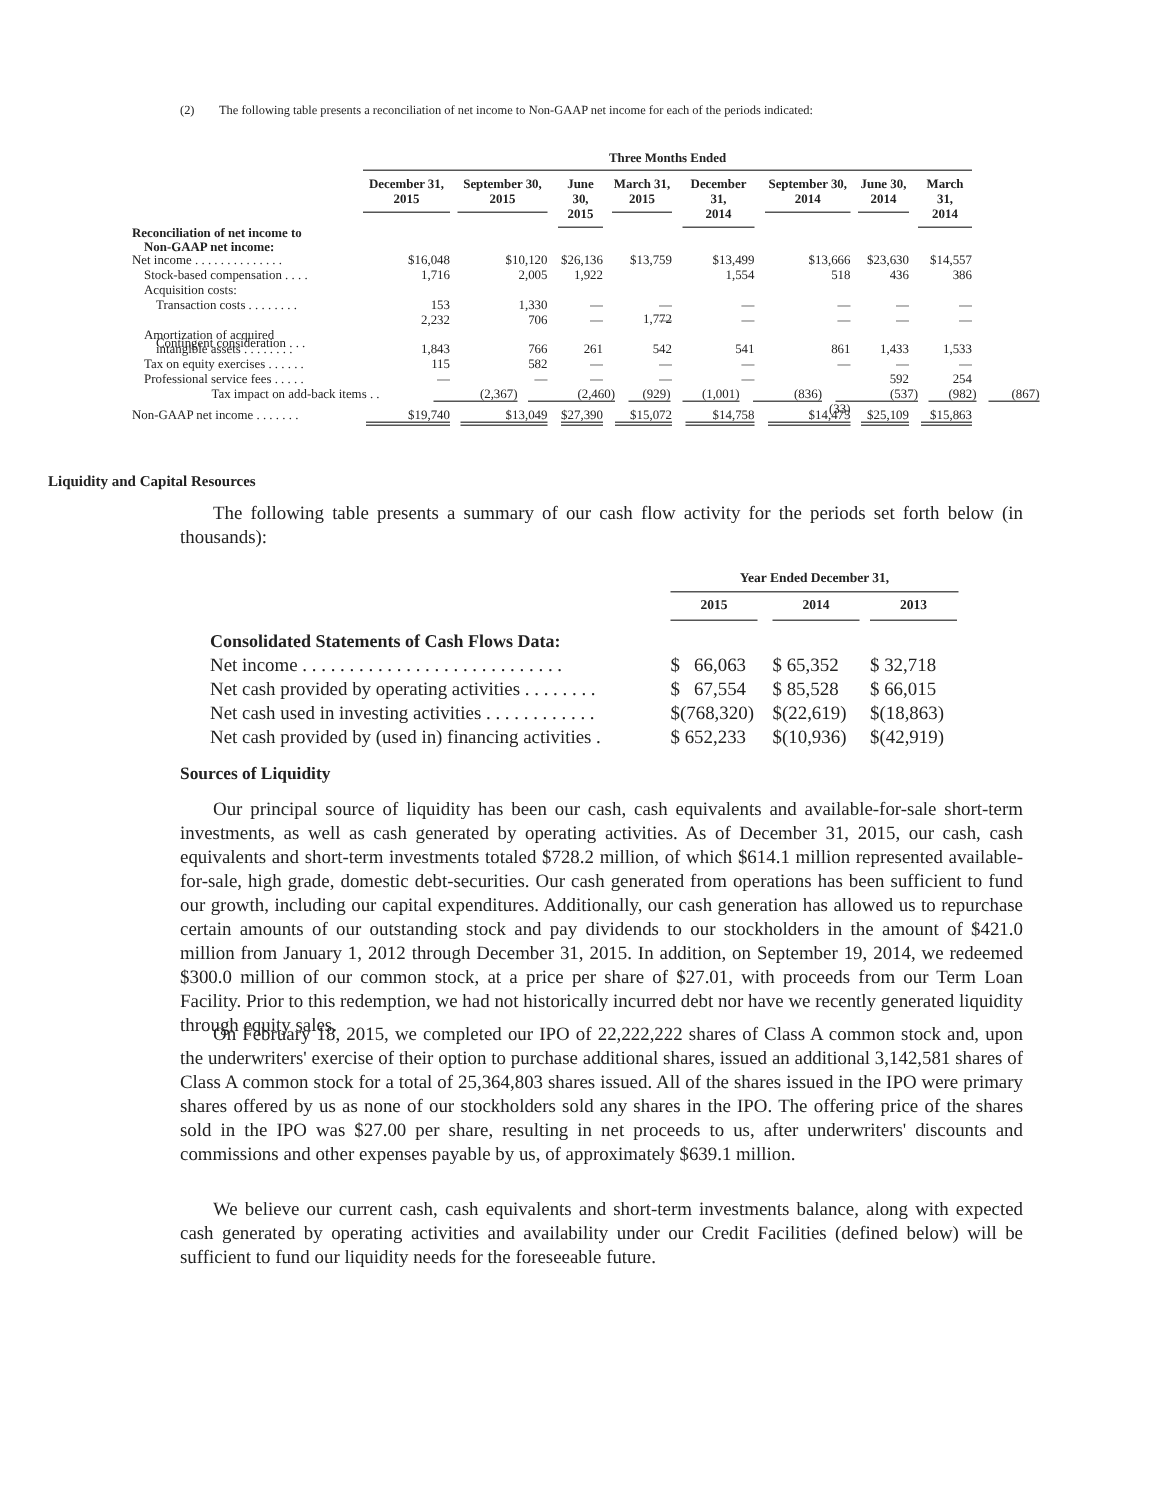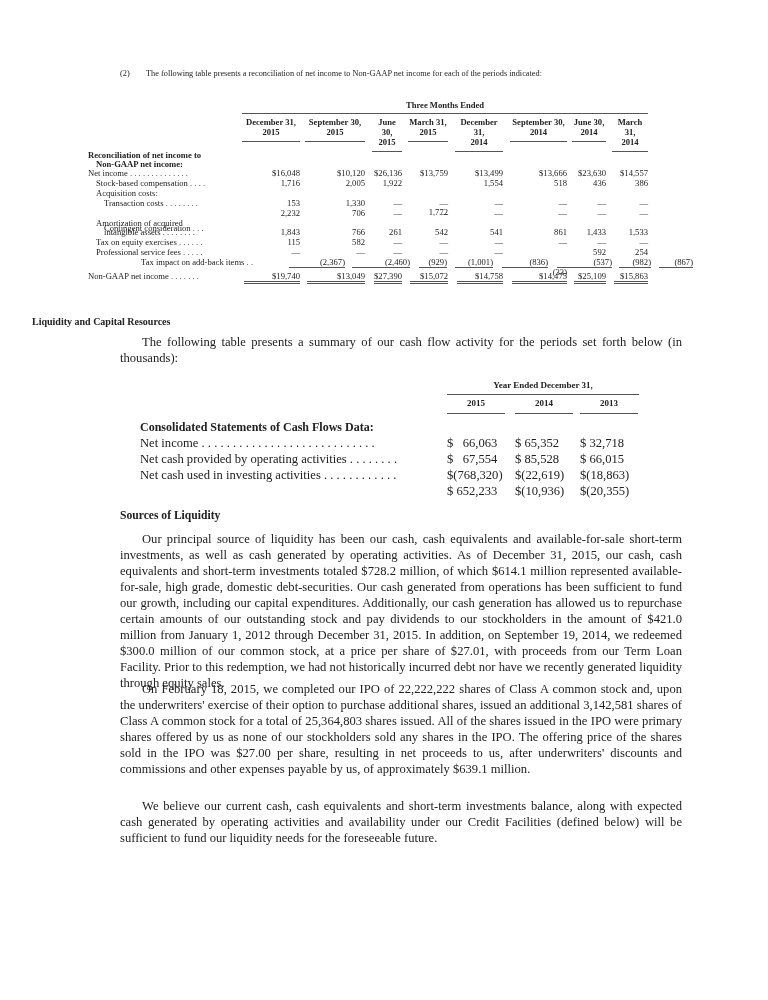--- a/index.html
+++ b/index.html
@@ -245,23 +245,24 @@
         <span class="c" style="left: 375px;">$ 85,528</span>
         <span class="c" style="left: 440px;">$ 66,015</span>
       </div>
       <div class="r" style="top: 88px;">
         <span class="lab">Net cash used in investing activities . . . . . . . . . . . .</span>
         <span class="c" style="left: 307px;">$(768,320)</span>
         <span class="c" style="left: 375px;">$(22,619)</span>
         <span class="c" style="left: 440px;">$(18,863)</span>
       </div>
       <div class="r" style="top: 104px;">
+        <span class="lab">Net cash provided by (used in) financing activities .</span>
         <span class="c" style="left: 307px;">$ 652,233</span>
         <span class="c" style="left: 375px;">$(10,936)</span>
-        <span class="c" style="left: 440px;">$(20,355)</span>
+        <span class="c" style="left: 440px;">$(42,919)</span>
       </div>
     </div>
 </div>
 
 <div id="sub" class="abs">Sources of Liquidity</div>
 
 <div class="abs para" style="top:531px;"><span class="ind"></span><span>Our principal source of liquidity has been our cash, cash equivalents and available-for-sale short-term investments, as well as cash generated by operating activities. As of December 31, 2015, our cash, cash equivalents and short-term investments totaled $728.2 million, of which $614.1 million represented available-for-sale, high grade, domestic debt-securities. Our cash generated from operations has been sufficient to fund our growth, including our capital expenditures. Additionally, our cash generation has allowed us to repurchase certain amounts of our outstanding stock and pay dividends to our stockholders in the amount of $421.0 million from January 1, 2012 through December 31, 2015. In addition, on September 19, 2014, we redeemed $300.0 million of our common stock, at a price per share of $27.01, with proceeds from our Term Loan Facility. Prior to this redemption, we had not historically incurred debt nor have we recently generated liquidity through equity sales.</span></div>
 <div class="abs para" style="top:681px;"><span class="ind"></span><span>On February 18, 2015, we completed our IPO of 22,222,222 shares of Class A common stock and, upon the underwriters' exercise of their option to purchase additional shares, issued an additional 3,142,581 shares of Class A common stock for a total of 25,364,803 shares issued. All of the shares issued in the IPO were primary shares offered by us as none of our stockholders sold any shares in the IPO. The offering price of the shares sold in the IPO was $27.00 per share, resulting in net proceeds to us, after underwriters' discounts and commissions and other expenses payable by us, of approximately $639.1 million.</span></div>
 <div class="abs para" style="top:798px;"><span class="ind"></span><span>We believe our current cash, cash equivalents and short-term investments balance, along with expected cash generated by operating activities and availability under our Credit Facilities (defined below) will be sufficient to fund our liquidity needs for the foreseeable future.</span></div>
 

